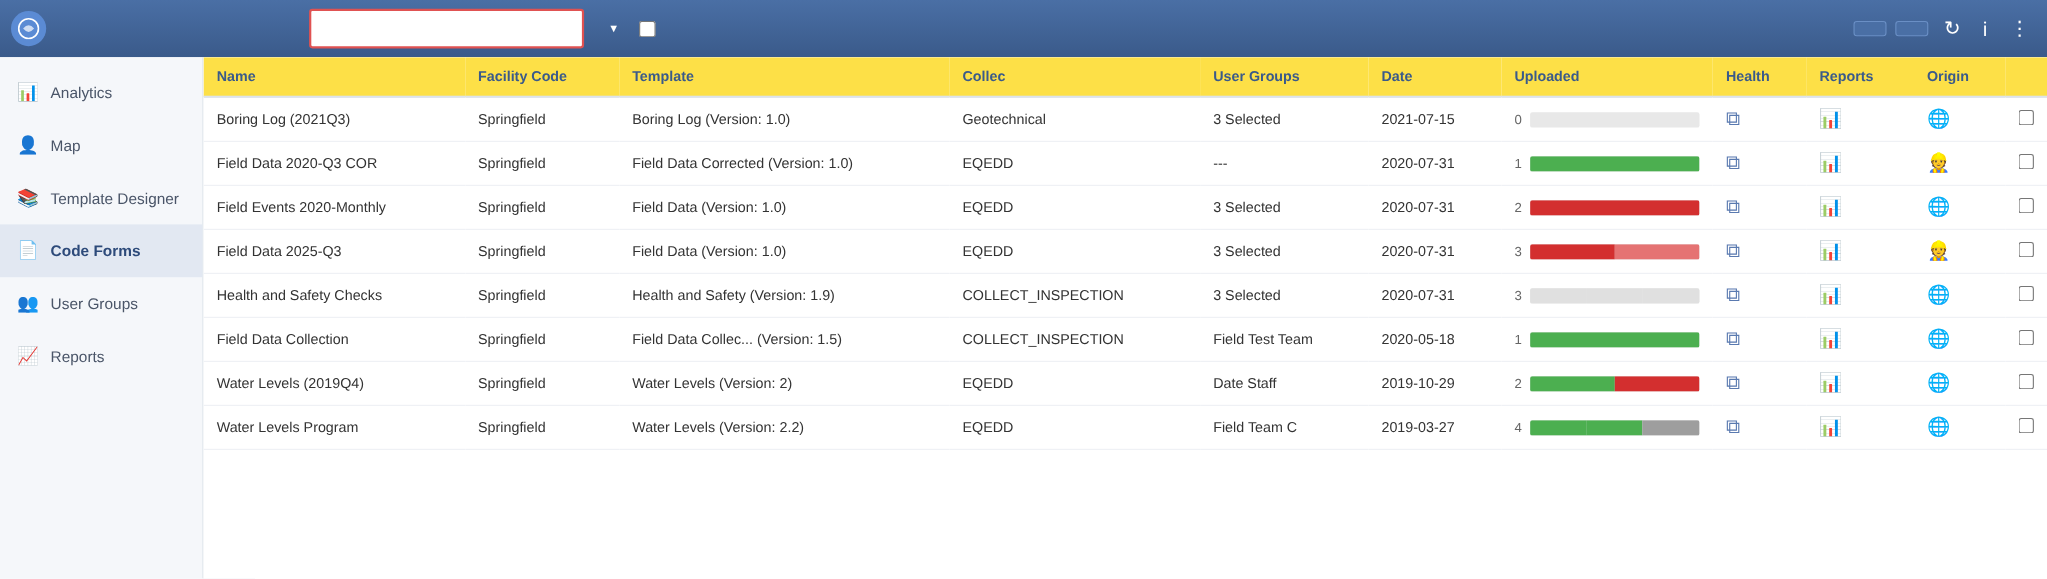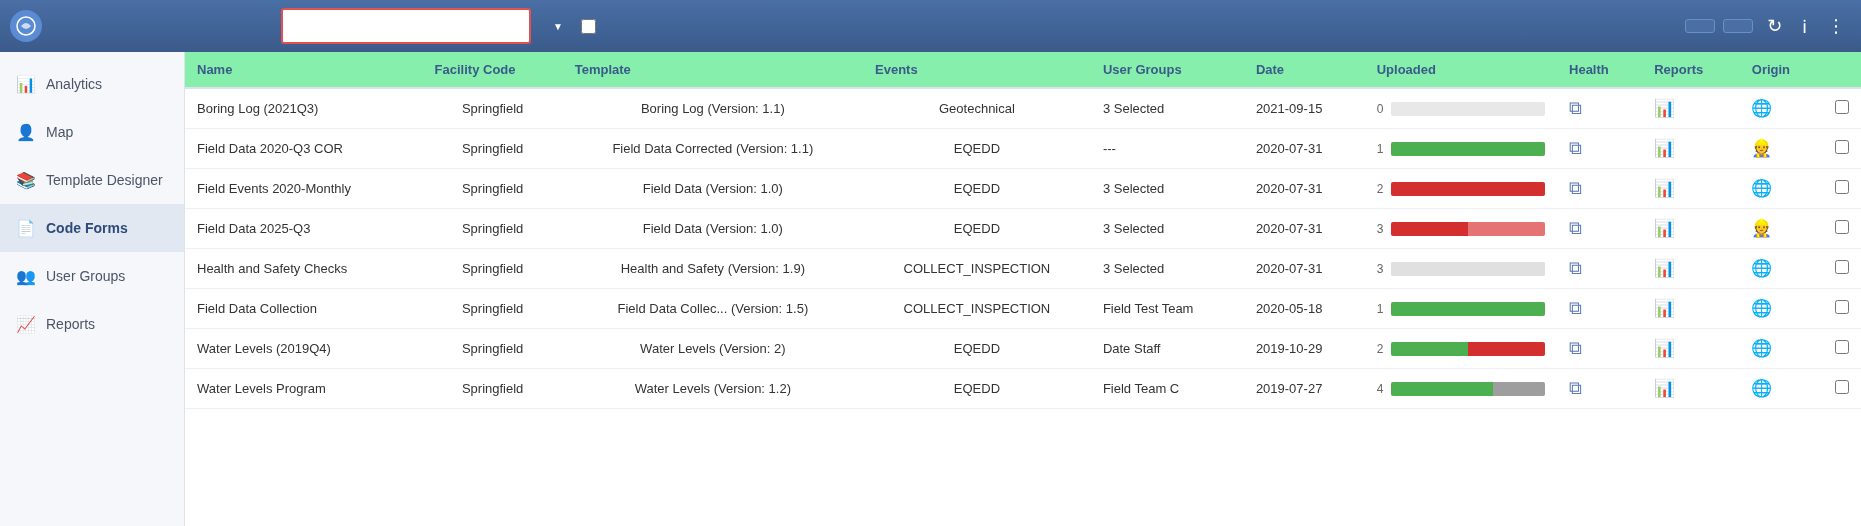--- a/index.html
+++ b/index.html
@@ -154,42 +154,42 @@
       overflow: auto;
       background: white;
     }
 
     
     .data-table {
       width: 100%;
       border-collapse: collapse;
     }
     .data-table thead tr {
-      background: #86efac;
+      background: #fde047;
       border-bottom: 2px solid #dde3ea;
     }
     .data-table thead th {
       padding: 10px 12px;
       text-align: left;
       font-size: 13px;
       font-weight: bold;
       color: #3a5a8a;
       white-space: nowrap;
       border-bottom: 2px solid #dde3ea;
     }
     .data-table tbody tr {
       border-bottom: 1px solid #eef0f4;
     }
     .data-table tbody td {
       padding: 9px 12px;
       font-size: 13px;
       color: #333;
       white-space: nowrap;
     }
-    .td-blue { color: #3a5a8a; font-weight: 500; text-align: center; }
+    .td-blue { color: #3a5a8a; font-weight: 500; }
 
     
     .progress-container {
       display: flex;
       align-items: center;
       gap: 4px;
       min-width: 120px;
     }
     .progress-number {
       font-size: 12px;
@@ -287,53 +287,53 @@
   </div>
     </div>
 
   <div class="content">
     <table class="data-table">
       <thead id="table-head">
           <tr>
             <th>Name</th>
             <th>Facility Code</th>
             <th>Template</th>
-            <th>Events</th>
+            <th>Collec</th>
             <th>User Groups</th>
             <th>Date</th>
             <th>Uploaded</th>
             <th>Health</th>
             <th>Reports</th>
             <th>Origin</th>
             <th style="width: 30px;"></th>
           </tr>
         </thead>
       <tbody id="table-body">
           <tr>
             <td>Boring Log (2021Q3)</td>
             <td class="td-blue">Springfield</td>
-            <td class="td-blue">Boring Log (Version: 1.1)</td>
+            <td class="td-blue">Boring Log (Version: 1.0)</td>
             <td class="td-blue">Geotechnical</td>
             <td>3 Selected</td>
-            <td>2021-09-15</td>
+            <td>2021-07-15</td>
             <td>
               <div class="progress-container">
                 <span class="progress-number">0</span>
                 <div class="progress-bar"></div>
               </div>
             </td>
             <td><span style="font-size:18px; color:#5a7ab0; cursor:pointer;">⧉</span></td>
             <td><span style="font-size:17px; color:#5a7ab0; cursor:pointer;">📊</span></td>
             <td><span style="font-size:17px; color:#5a7ab0; cursor:pointer;">🌐</span></td>
             <td class="checkbox-cell"><input type="checkbox" class="row-checkbox" style=""></td>
           </tr>
           <tr>
             <td>Field Data 2020-Q3 COR</td>
             <td class="td-blue">Springfield</td>
-            <td class="td-blue">Field Data Corrected (Version: 1.1)</td>
+            <td class="td-blue">Field Data Corrected (Version: 1.0)</td>
             <td class="td-blue">EQEDD</td>
             <td>---</td>
             <td>2020-07-31</td>
             <td>
               <div class="progress-container">
                 <span class="progress-number">1</span>
                 <div class="progress-bar">
                   <div class="progress-segment" style="left: 0%; width: 100%; background: rgb(76, 175, 80);"></div>
                 </div>
               </div>
@@ -443,24 +443,24 @@
               </div>
             </td>
             <td><span style="font-size:18px; color:#5a7ab0; cursor:pointer;">⧉</span></td>
             <td><span style="font-size:17px; color:#5a7ab0; cursor:pointer;">📊</span></td>
             <td><span style="font-size:17px; color:#5a7ab0; cursor:pointer;">🌐</span></td>
             <td class="checkbox-cell"><input type="checkbox" class="row-checkbox" style=""></td>
           </tr>
           <tr>
             <td>Water Levels Program</td>
             <td class="td-blue">Springfield</td>
-            <td class="td-blue">Water Levels (Version: 1.2)</td>
+            <td class="td-blue">Water Levels (Version: 2.2)</td>
             <td class="td-blue">EQEDD</td>
             <td>Field Team C</td>
-            <td>2019-07-27</td>
+            <td>2019-03-27</td>
             <td>
               <div class="progress-container">
                 <span class="progress-number">4</span>
                 <div class="progress-bar">
                   <div class="progress-segment" style="left: 0%; width: 33%; background: rgb(76, 175, 80);"></div>
                   <div class="progress-segment" style="left: 33%; width: 33%; background: rgb(76, 175, 80);"></div>
                   <div class="progress-segment" style="left: 66%; width: 34%; background: rgb(158, 158, 158);"></div>
                 </div>
               </div>
             </td>

